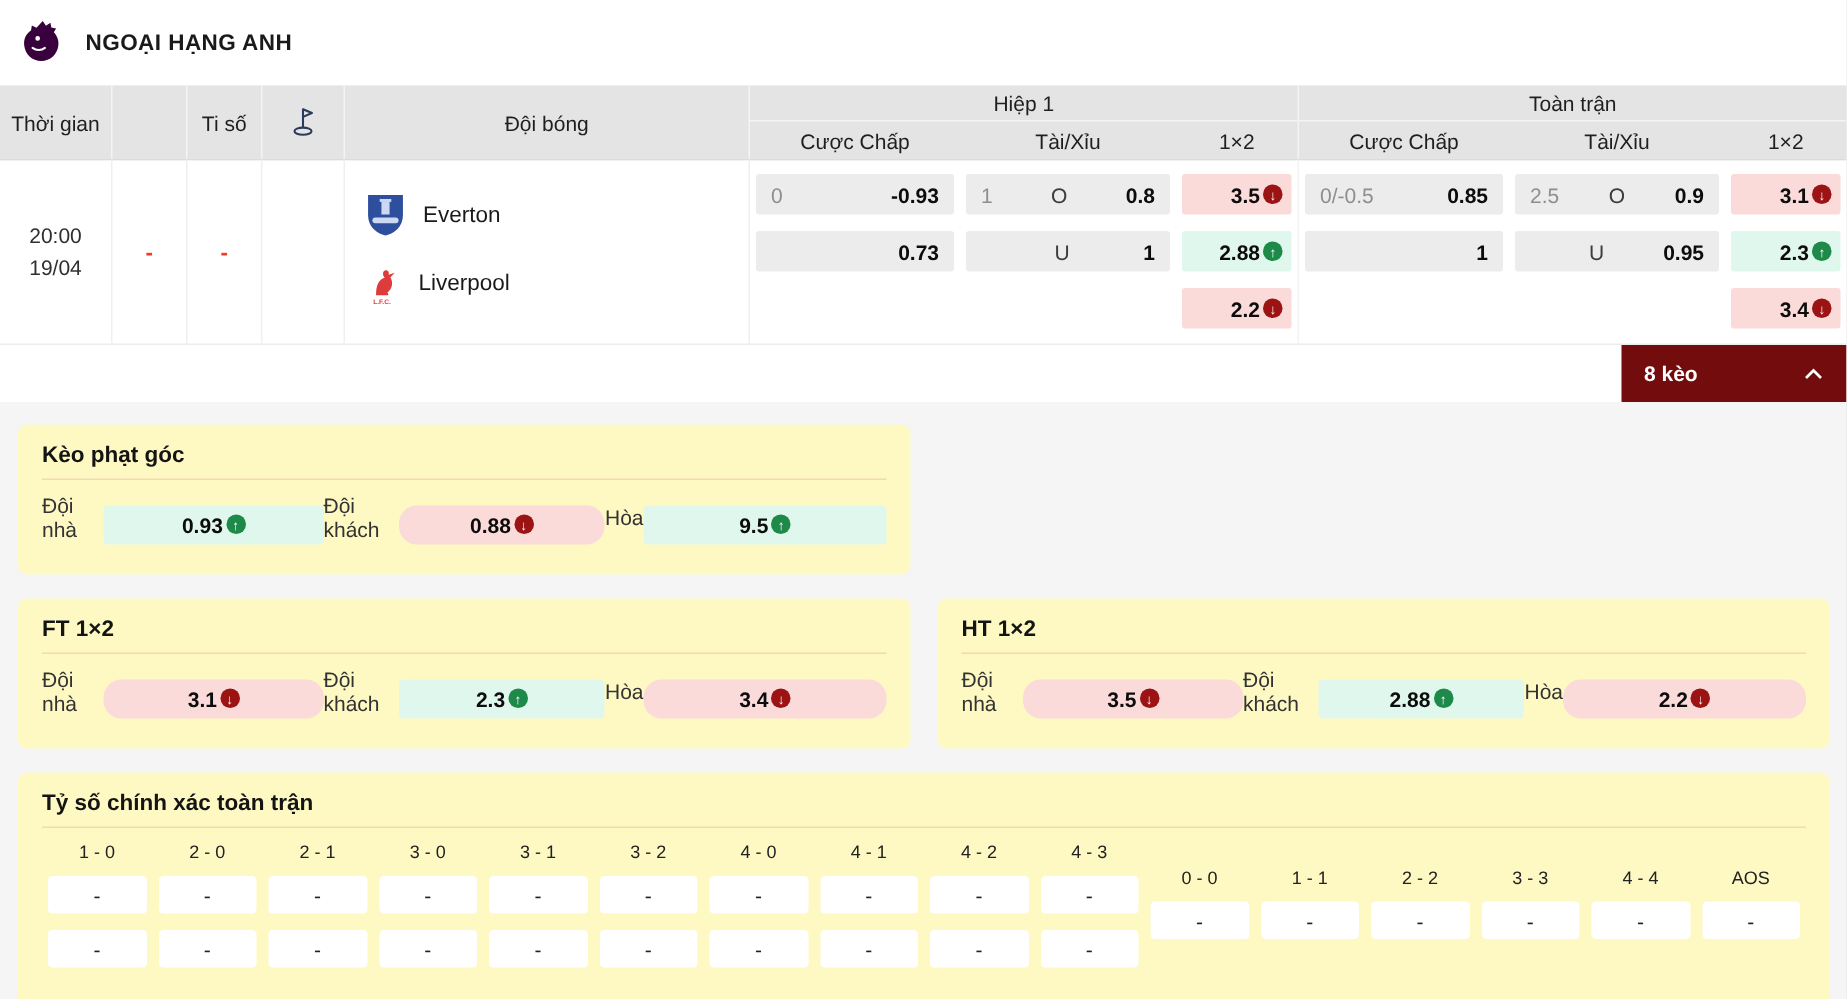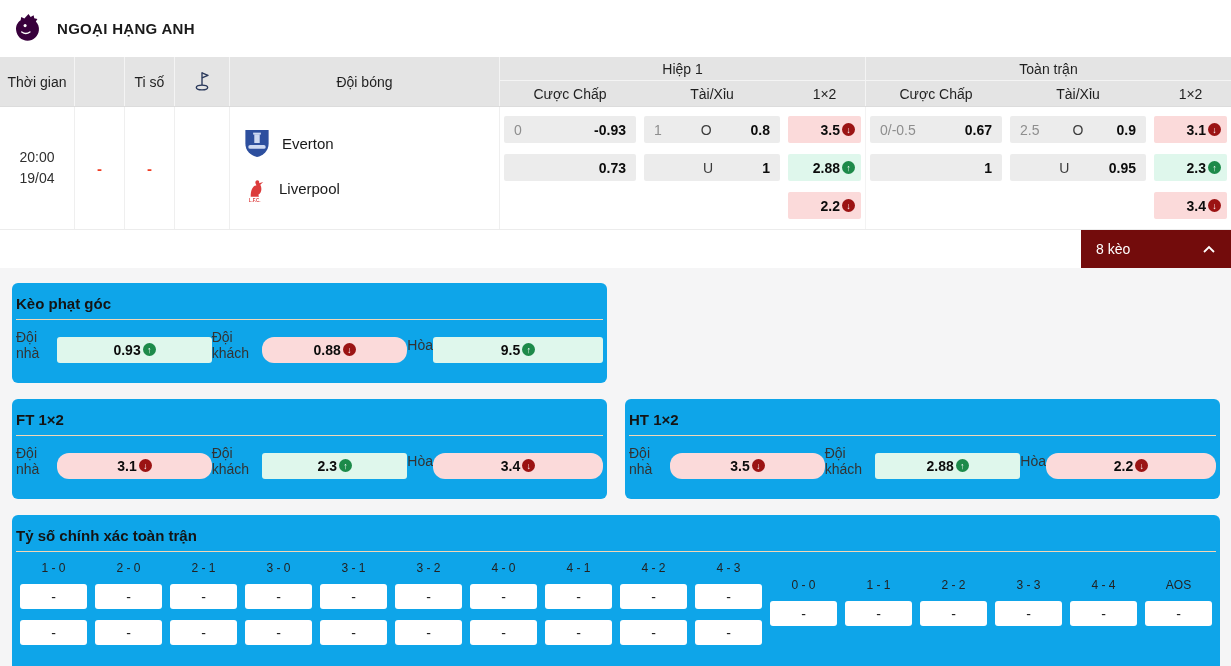--- a/index.html
+++ b/index.html
@@ -39,25 +39,25 @@
   .ocell.gray { background:#ececec; justify-content:space-between; }
   .ocell.x12 { justify-content:flex-end; padding:0 6px 0 8px; }
   .ocell.pink { background:#fbdada; } .ocell.mint { background:#dff7ec; }
   .line { color:#8e8e8e; } .side { color:#3c3c3c; } .odds { font-weight:bold; color:#0c0c0c; }
   .tr { width:13px; height:13px; border-radius:50%; display:inline-flex; align-items:center; justify-content:center;
         color:#fff; font-size:9px; font-weight:bold; margin-left:2px; flex:0 0 13px; }
   .tr.up { background:#1d8a4a; } .tr.down { background:#9b1313; }
   
   .table-footer { height:38px; background:#fff; position:relative; }
   .bets-toggle { position:absolute; right:0; top:0; width:150px; height:38px; background:#730c0c; color:#fff;
-    font-family:"Liberation Sans", sans-serif; font-size:14px; font-weight:normal; display:flex; align-items:center;
+    font-family:"Liberation Sans", sans-serif; font-size:14px; font-weight:bold; display:flex; align-items:center;
     justify-content:space-between; padding:0 15px; border:none; cursor:pointer; }
   
   .content { padding:15px 11px 0 12px; }
-  .panel { background:#0ea5e9; border-radius:6px; padding:10px 4px; }
+  .panel { background:#fef9c3; border-radius:6px; padding:10px 16px; }
   .panel-sm { width:595px; height:100px; }
   .panel-lg { width:1208px; height:156px; }
   .panel-title { font-size:15px; font-weight:bold; color:#141414; padding-top:2px; }
   .panel-divider { height:1px; background:#f3d7b6; margin:7px 0 9px; }
   .prow { display:flex; gap:18px; margin-top:16px; }
   .cols3 { display:flex; }
   .pcol { flex:1; display:flex; flex-direction:row; align-items:center; }
   .plabel { font-size:14px; color:#333; margin-bottom:9px; }
   .pcell { width:calc(100% - 16px); height:26px; border-radius:3px; display:flex; align-items:center; justify-content:center;
     font-size:14px; font-weight:bold; color:#0c0c0c; cursor:pointer; }
@@ -192,21 +192,21 @@
             <span class="odds">2.2</span>
             <span class="tr down">↓</span>
           </div>
         </div>
       </div>
 
       <div class="obgroup">
         <div class="ocol oc-cc">
           <div class="ocell gray">
             <span class="line">0/-0.5</span>
-            <span class="odds">0.67</span>
+            <span class="odds">0.85</span>
           </div>
           <div class="ocell gray">
             <span class="line"></span>
             <span class="odds">1</span>
           </div>
         </div>
         <div class="ocol oc-ou">
           <div class="ocell gray">
             <span class="line">2.5</span>
             <span class="side">O</span>

